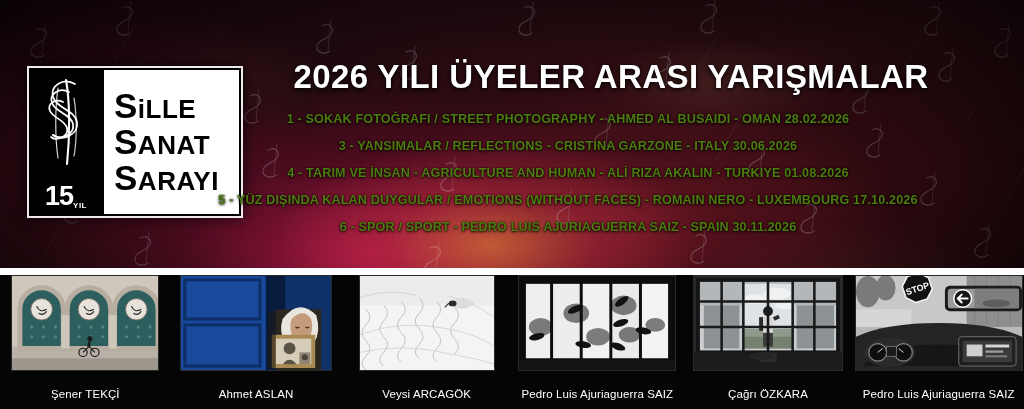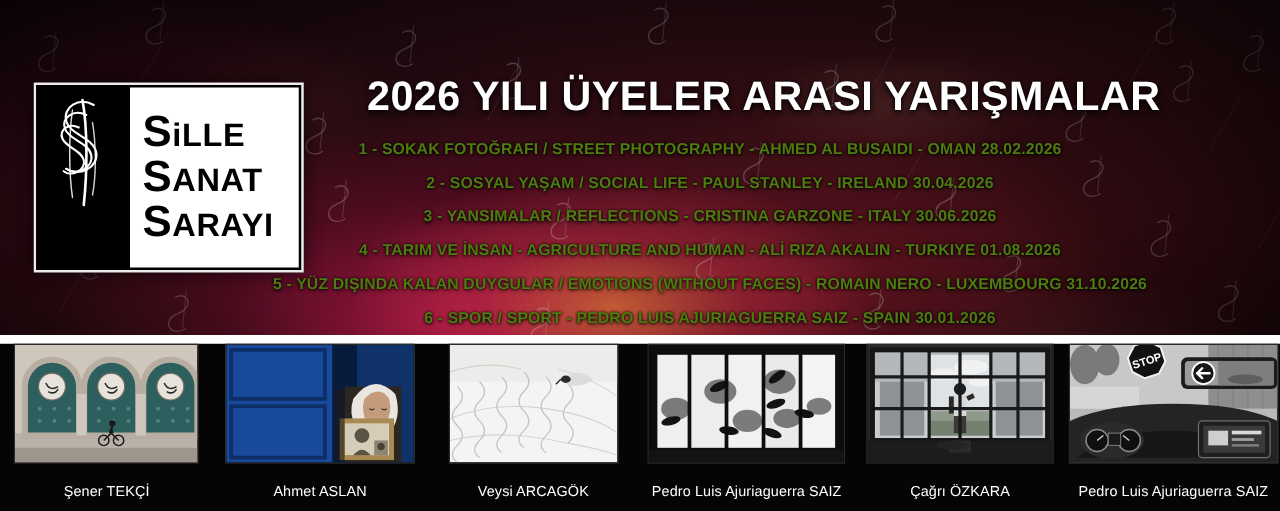--- a/index.html
+++ b/index.html
@@ -177,37 +177,39 @@
       <svg width="74" height="112" viewBox="0 0 74 112" aria-hidden="true">
         <g fill="none" stroke="#ffffff" stroke-width="1.7" stroke-linecap="round">
           <path d="M46,16 c-12,-7 -25,2 -22,13 c3,11 22,13 24,25 c2,12 -14,20 -24,13"></path>
           <path d="M40,24 c-10,-5 -20,2 -17,11 c3,9 19,11 21,21 c2,10 -12,17 -20,11"></path>
           <path d="M34,34 c-8,-4 -16,2 -13,9 c3,7 15,9 17,17 c2,8 -10,14 -16,9"></path>
           <path d="M37,12 c4,22 4,56 1,84" stroke-width="2.1"></path>
           <path d="M29,20 c-3,20 -3,50 0,70" stroke-width="1.2" opacity="0.85"></path>
           <path d="M45,30 c3,18 3,42 0,58" stroke-width="1.2" opacity="0.8"></path>
         </g>
       </svg>
+      <div id="logo-years">
+        <span class="num">15</span><span class="yil">YIL</span>
+      </div>
     </div>
     <div id="logo-words">
       <div><span style="font-size:35px">S</span><span class="sm">iLLE</span></div>
       <div><span style="font-size:35px">S</span><span class="sm">ANAT</span></div>
       <div><span style="font-size:35px">S</span><span class="sm">ARAYI</span></div>
     </div>
   </div>
 
   <div id="headline">2026 YILI ÜYELER ARASI YARIŞMALAR</div>
 
   <div id="competition-list">
     <div class="entry">1 - SOKAK FOTOĞRAFI / STREET PHOTOGRAPHY - AHMED AL BUSAIDI - OMAN 28.02.2026</div>
-    <div class="entry">2 - SOSYAL YAŞAM / SOCIAL LIFE - PAUL STANLEY - IRELAND 30.04.2026</div>
     <div class="entry">3 - YANSIMALAR / REFLECTIONS - CRISTINA GARZONE - ITALY 30.06.2026</div>
     <div class="entry">4 - TARIM VE İNSAN - AGRICULTURE AND HUMAN - ALİ RIZA AKALIN - TURKIYE 01.08.2026</div>
-    <div class="entry">5 - YÜZ DIŞINDA KALAN DUYGULAR / EMOTIONS (WITHOUT FACES) - ROMAIN NERO - LUXEMBOURG 31.10.2026</div>
-    <div class="entry">6 - SPOR / SPORT - PEDRO LUIS AJURIAGUERRA SAIZ - SPAIN 30.01.2026</div>
+    <div class="entry">5 - YÜZ DIŞINDA KALAN DUYGULAR / EMOTIONS (WITHOUT FACES) - ROMAIN NERO - LUXEMBOURG 17.10.2026</div>
+    <div class="entry">6 - SPOR / SPORT - PEDRO LUIS AJURIAGUERRA SAIZ - SPAIN 30.11.2026</div>
   </div>
 
   <div id="photo-strip">
     <div id="strip-top-rule"></div>
 
     <div id="thumbs">
 
       <div class="thumb-cell">
         <div class="thumb" style="width:148px;">
           <svg viewBox="0 0 148 96" preserveAspectRatio="none" aria-hidden="true">

